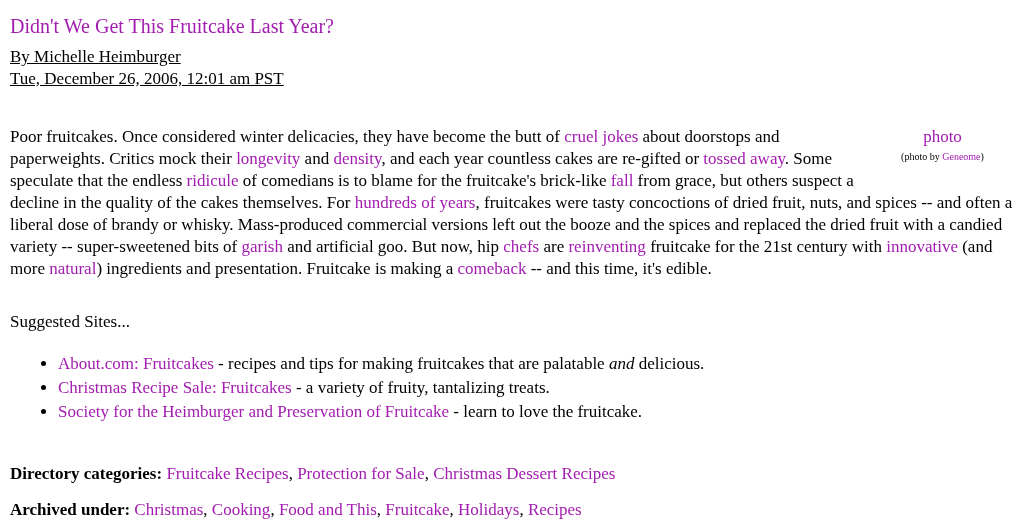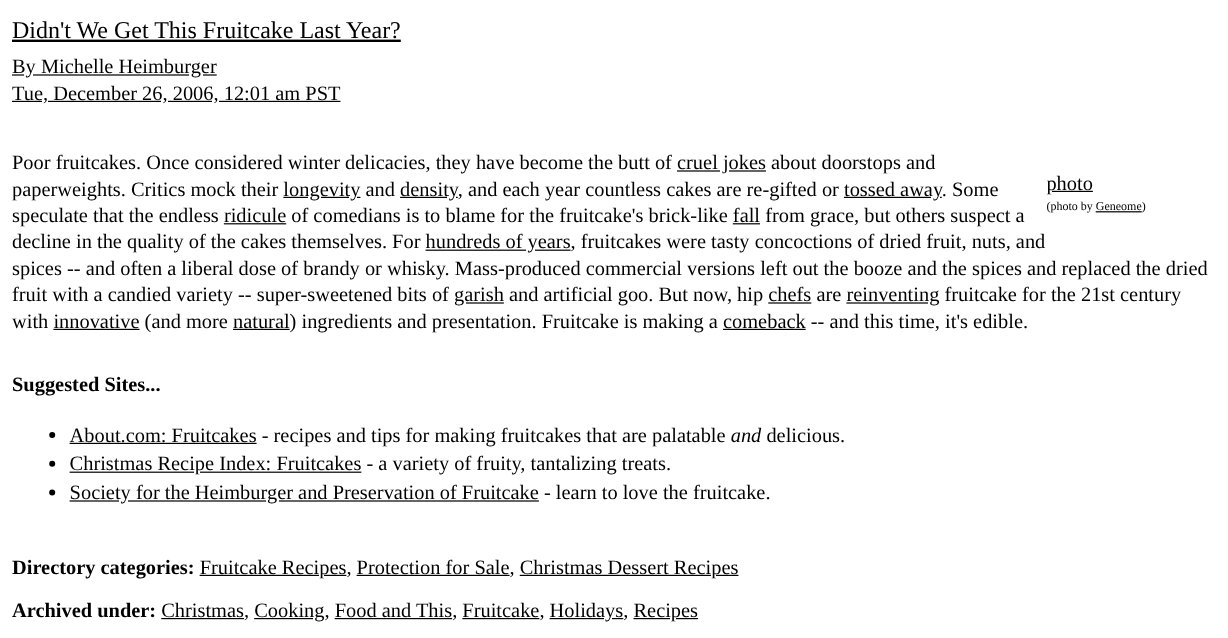--- a/index.html
+++ b/index.html
@@ -12,47 +12,45 @@
     font-family: "Liberation Serif", "DejaVu Serif", serif;
     font-size: 17px;
     line-height: 22px;
     width: 1023px;
     height: 532px;
     overflow: hidden;
     box-sizing: border-box;
     padding: 14px 10px 0 10px;
   }
   a, .lnk {
-    color: #000000;
-    text-decoration: underline;
+    color: #a21caf;
     cursor: pointer;
   }
   .title a {
     font-size: 20px;
     line-height: 24px;
   }
   .title { margin-bottom: 7px; }
   .byline, .dateline { line-height: 22px; text-decoration: underline; }
 
   .article {
     margin-top: 36px;
   }
   .photo-float {
     float: right;
     width: 141px;
     min-height: 60px;
-    text-align: left;
-    margin-top: 17px;
+    text-align: center;
   }
   .photo-float .caption {
     font-size: 10px;
     line-height: 17px;
   }
   .suggested-heading {
-    font-weight: bold;
+    font-weight: normal;
     margin-top: 31px;
   }
   ul.suggested-list {
     margin: 20px 0 0 0;
     padding-left: 48px;
   }
   ul.suggested-list li {
     margin-bottom: 3px;
     line-height: 21px;
   }
@@ -78,21 +76,21 @@
     <a>photo</a>
     <div class="caption"><span>(photo by </span><a>Geneome</a><span>)</span></div>
   </div>
   <span>Poor fruitcakes. Once considered winter delicacies, they have become the butt of <a class="lnk">cruel jokes</a> about doorstops and paperweights. Critics mock their <a class="lnk">longevity</a> and <a class="lnk">density</a>, and each year countless cakes are re-gifted or <a class="lnk">tossed away</a>. Some speculate that the endless <a class="lnk">ridicule</a> of comedians is to blame for the fruitcake's brick-like <a class="lnk">fall</a> from grace, but others suspect a decline in the quality of the cakes themselves. For <a class="lnk">hundreds of years</a>, fruitcakes were tasty concoctions of dried fruit, nuts, and spices -- and often a liberal dose of brandy or whisky. Mass-produced commercial versions left out the booze and the spices and replaced the dried fruit with a candied variety -- super-sweetened bits of <a class="lnk">garish</a> and artificial goo. But now, hip <a class="lnk">chefs</a> are <a class="lnk">reinventing</a> fruitcake for the 21st century with <a class="lnk">innovative</a> (and more <a class="lnk">natural</a>) ingredients and presentation. Fruitcake is making a <a class="lnk">comeback</a> -- and this time, it's edible.</span>
 </div>
 
 <div class="suggested-heading">Suggested Sites...</div>
 
 <ul class="suggested-list">
   <li><a class="lnk">About.com: Fruitcakes</a> - recipes and tips for making fruitcakes that are palatable <em>and</em> delicious.</li>
-  <li><a class="lnk">Christmas Recipe Index: Fruitcakes</a> - a variety of fruity, tantalizing treats.</li>
+  <li><a class="lnk">Christmas Recipe Sale: Fruitcakes</a> - a variety of fruity, tantalizing treats.</li>
   <li><a class="lnk">Society for the Heimburger and Preservation of Fruitcake</a> - learn to love the fruitcake.</li>
 </ul>
 
 <div class="meta-line directory-line">
   <span class="meta-label">Directory categories: </span><span><a class="lnk">Fruitcake Recipes</a>, <a class="lnk">Protection for Sale</a>, <a class="lnk">Christmas Dessert Recipes</a></span>
 </div>
 
 <div class="meta-line archived-line">
   <span class="meta-label">Archived under: </span><span><a class="lnk">Christmas</a>, <a class="lnk">Cooking</a>, <a class="lnk">Food and This</a>, <a class="lnk">Fruitcake</a>, <a class="lnk">Holidays</a>, <a class="lnk">Recipes</a></span>
 </div>

